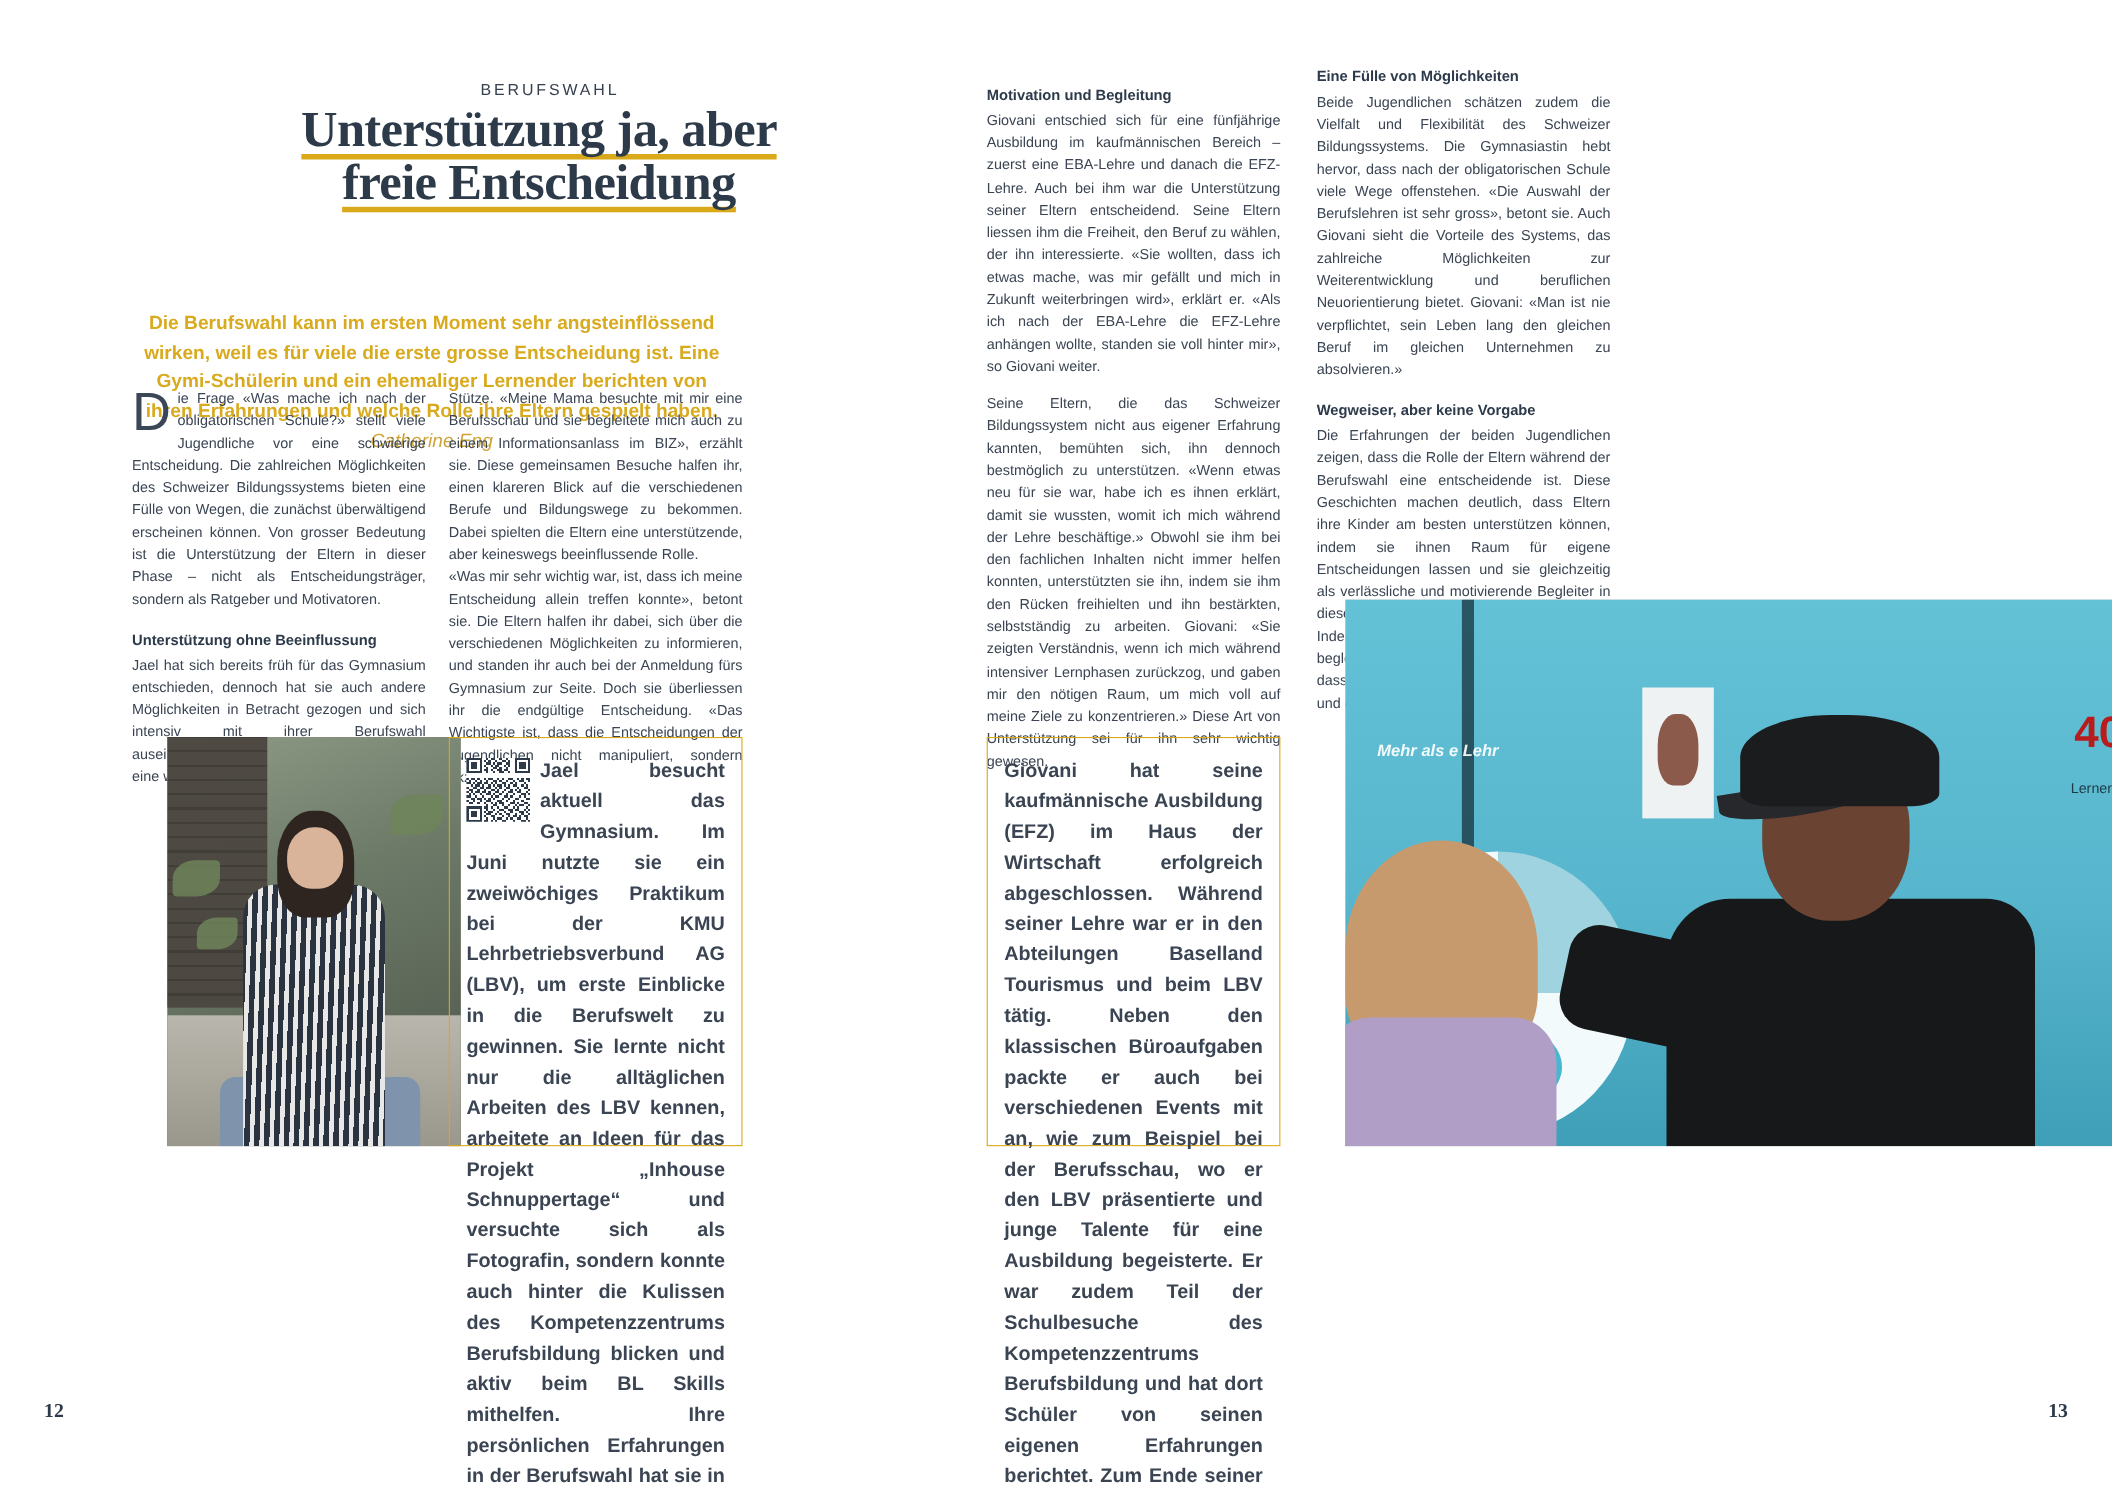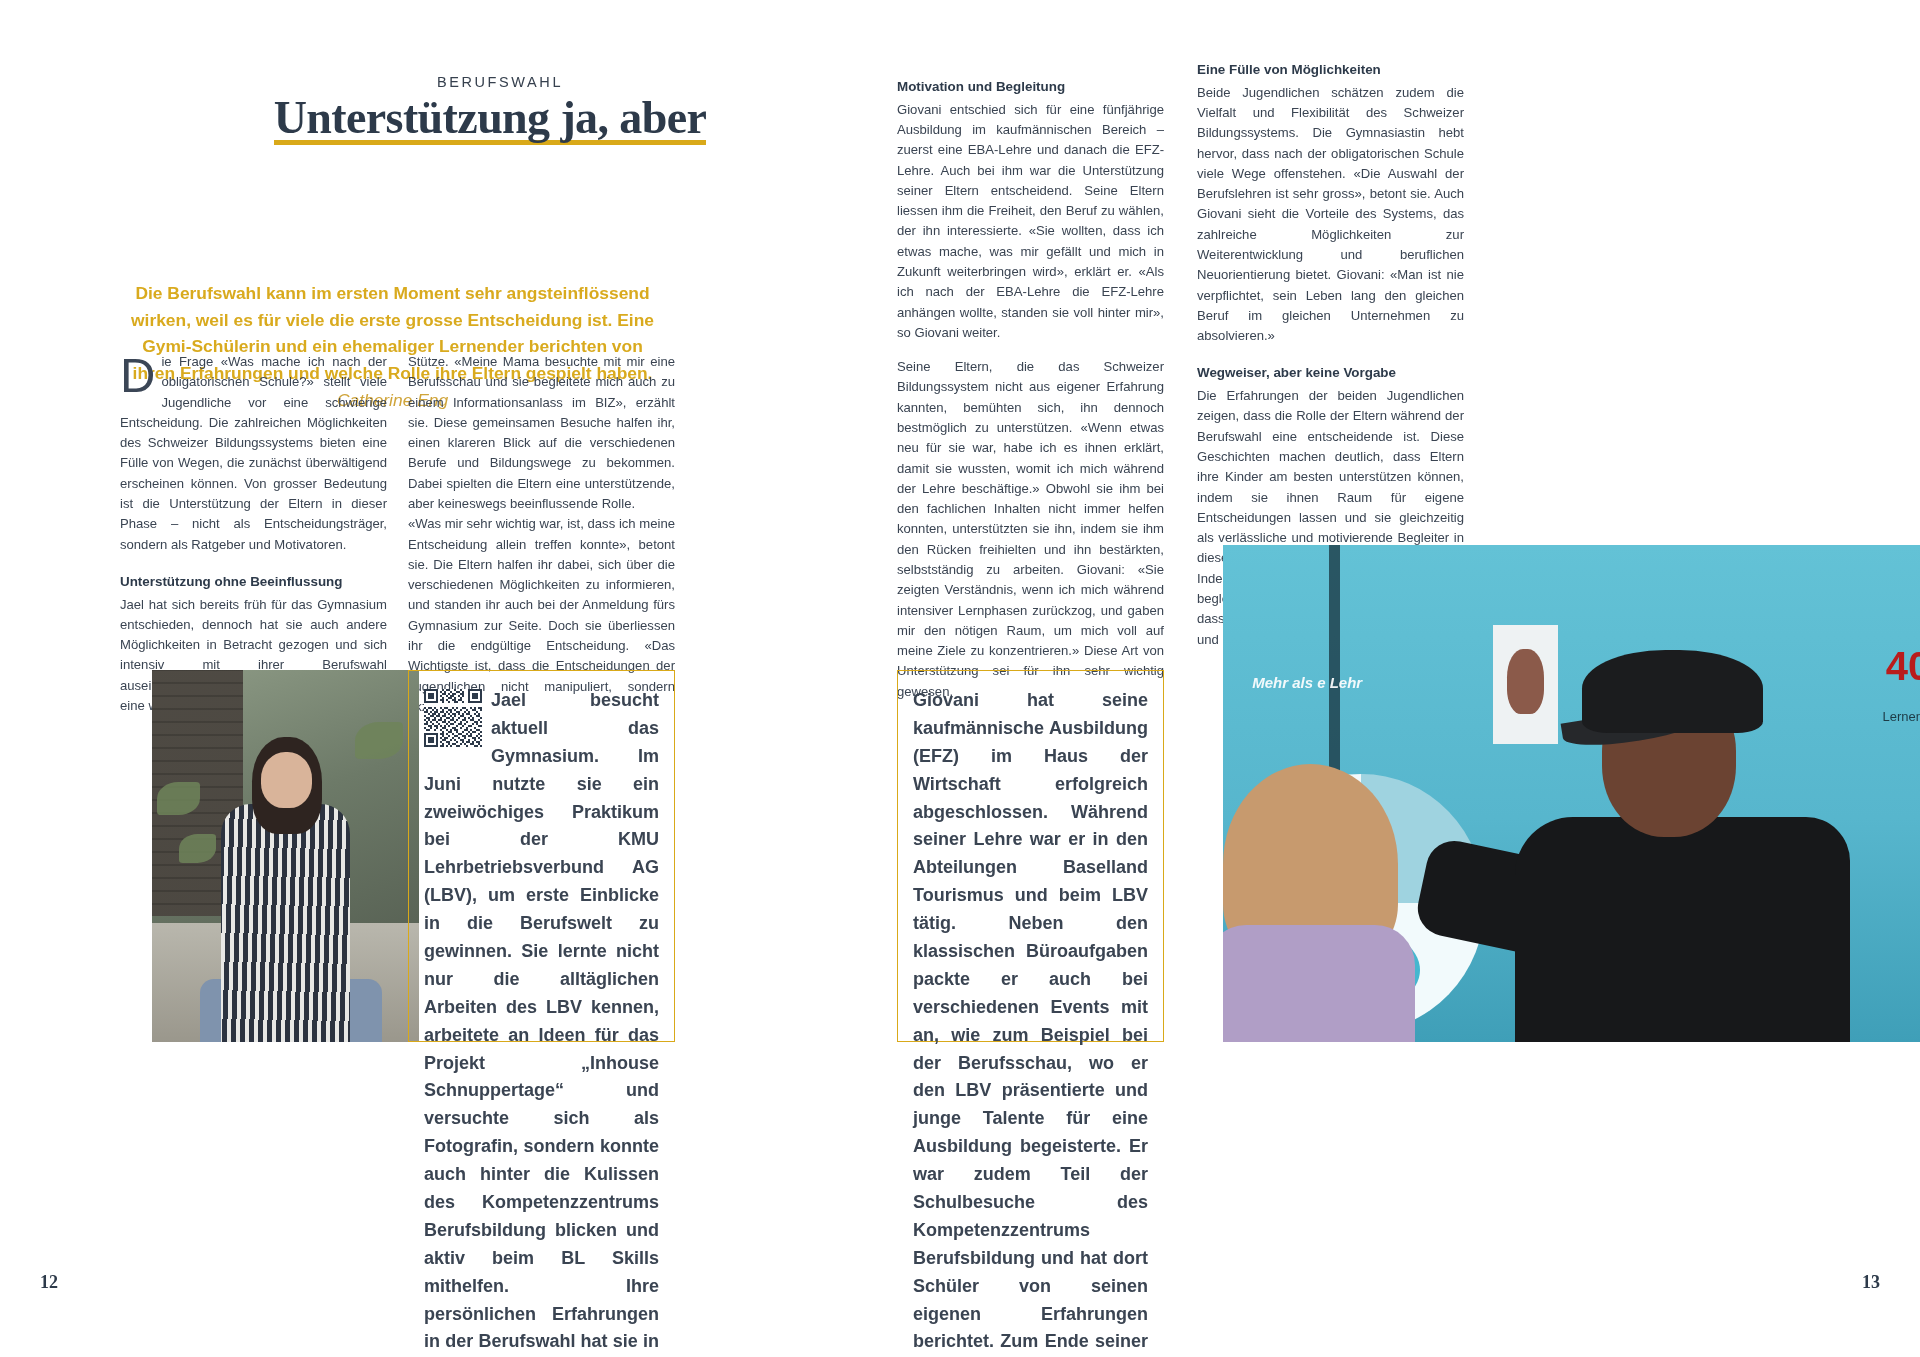--- a/index.html
+++ b/index.html
@@ -231,20 +231,21 @@
 <body>
 
 <div class="spread">
 
   <div class="page-left">
 
     <div class="kicker">BERUFSWAHL</div>
 
     <h1 class="headline">
       <span class="hl-line"><span class="hl-underline">Unterstützung ja, aber</span></span>
+      <span class="hl-line"><span class="hl-underline">freie Entscheidung</span></span>
     </h1>
 
     <div class="lead">
       <span>Die Berufswahl kann im ersten Moment sehr angsteinflössend wirken, weil es für viele die erste grosse Entscheidung ist. Eine Gymi-Schülerin und ein ehemaliger Lernender berichten von ihren Erfahrungen und welche Rolle ihre Eltern gespielt haben.</span>
       <span class="byline">Catherine Eng</span>
     </div>
 
     <div class="col col-l1">
       <p class="dropcap">Die Frage «Was mache ich nach der obligatorischen Schule?» stellt viele Jugendliche vor eine schwierige Entscheidung. Die zahlreichen Möglichkeiten des Schweizer Bildungssystems bieten eine Fülle von Wegen, die zunächst überwältigend erscheinen können. Von grosser Bedeutung ist die Unterstützung der Eltern in dieser Phase – nicht als Entscheidungsträger, sondern als Ratgeber und Motivatoren.</p>
       <h3 class="subhead">Unterstützung ohne Beeinflussung</h3>

